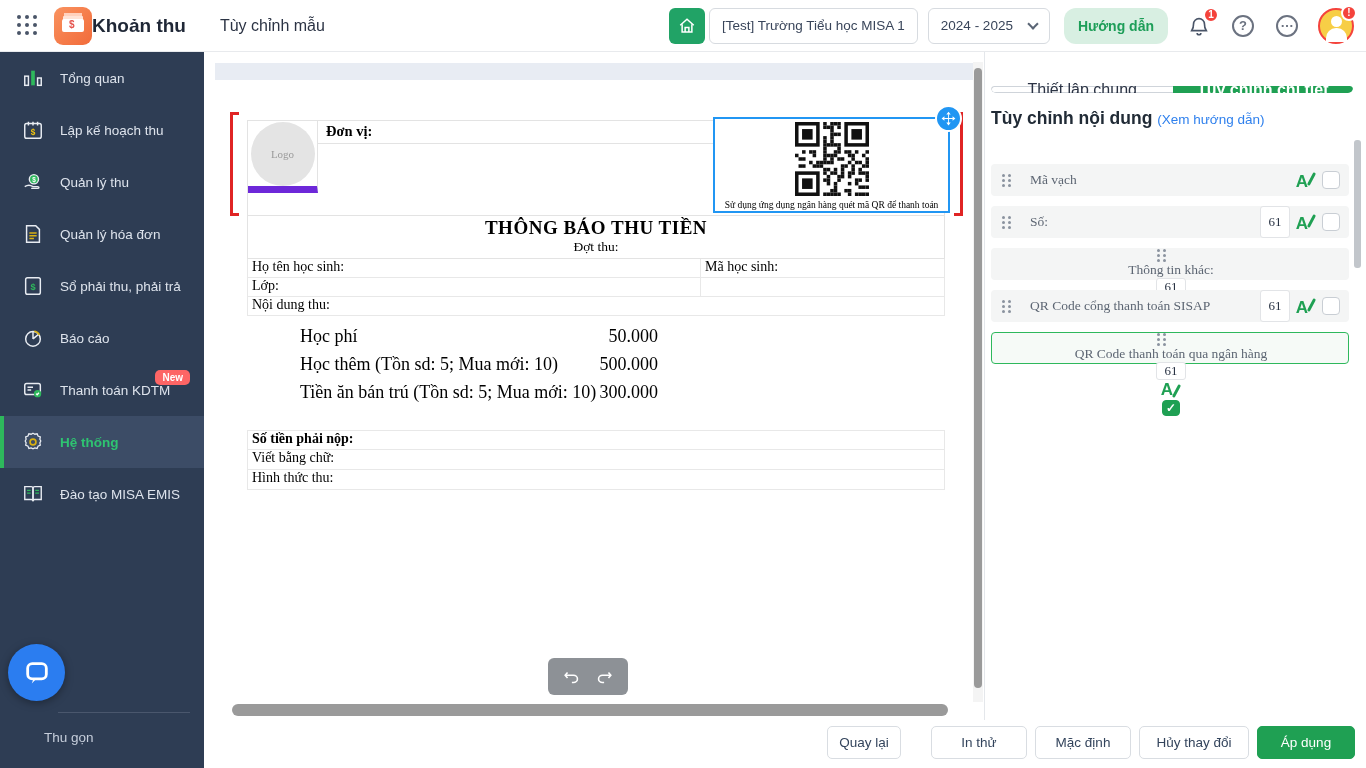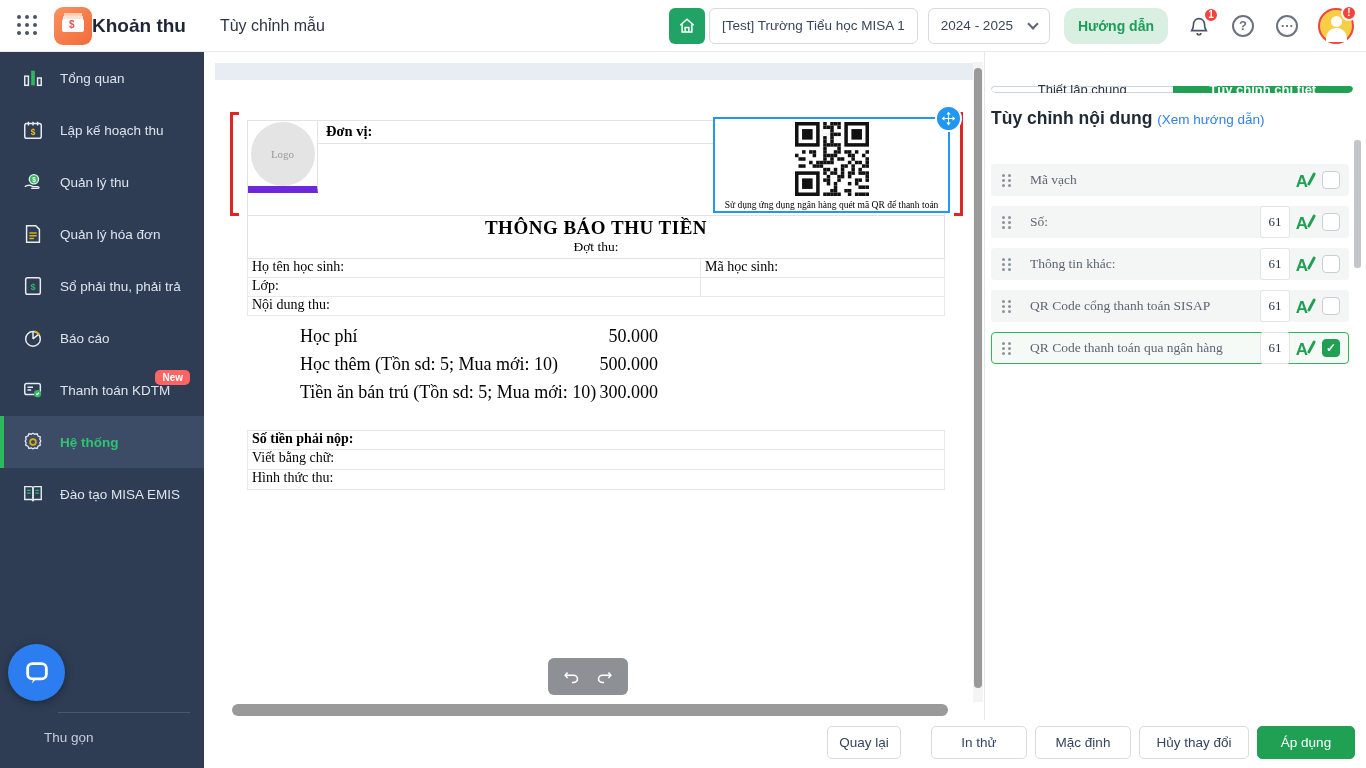--- a/index.html
+++ b/index.html
@@ -102,31 +102,31 @@
   .bold { font-weight:bold; }
 
   .undo-bar { position:absolute; left:344px; top:606px; width:80px; height:37px; border-radius:6px;
               background:rgba(125,130,136,.88); display:flex; align-items:center; justify-content:center; gap:14px; }
 
   
   .panel { position:absolute; left:984px; top:52px; width:382px; height:668px; background:#fff;
            border-left:1px solid #e4e7eb; z-index:10; }
   .tabs { position:absolute; left:6px; top:10px; width:362px; height:31px; display:flex;
           border-radius:5px; overflow:hidden; }
-  .tab { flex:1; display:flex; align-items:center; justify-content:center; font-size:13px; cursor:pointer;margin-top:24px; }
+  .tab { flex:1; display:flex; align-items:center; justify-content:center; font-size:16px; cursor:pointer;margin-top:24px; }
   .tab.plain { background:#fff; border:1px solid #cfd4da; border-right:none; color:#2b3344;
                border-radius:5px 0 0 5px; }
   .tab.active { background:#1fa053; color:#fff; font-weight:bold; border-radius:0 5px 5px 0; }
   .panel-heading { position:absolute; left:6px; top:56px; font-size:17.5px; font-weight:bold; color:#212b36; }
   .panel-heading .link { font-size:13.5px; font-weight:normal; color:#2f80ed; }
   .panel-scroll { position:absolute; left:369px; top:88px; width:7px; height:128px; background:#c2c6cb; border-radius:3px; }
 
   .opt-item { position:absolute; left:6px; width:358px; height:32px; background:#f4f5f5; border-radius:4px;
               display:flex; align-items:center; padding:0 8px 0 10px; border:1.5px solid transparent; }
-  .opt-item.selected { border-color:#2eb85c; background:#f6faf7; }
+  .opt-item.selected { border-color:#2eb85c; background:#f6faf7;flex-direction:column; }
   .drag-handle { width:10px; display:grid; grid-template-columns:3px 3px; gap:2px 3px; margin-right:18px; }
   .drag-handle i { width:3px; height:3px; border-radius:50%; background:#8a939f; }
   .opt-label { font-family:"Liberation Serif", serif; font-size:13.5px; color:#5d6673; flex:1; }
   .size-box { width:30px; height:32px; background:#fff; border:1px solid #e2e4e7; border-radius:3px;
               font-family:"Liberation Serif", serif; font-size:13px; color:#273142; display:flex;
               align-items:center; justify-content:center; }
   .font-ic { position:relative; width:24px; height:24px; margin-right:8px; color:#1fa053;
              font-weight:bold; font-size:17px; display:flex; align-items:flex-end; justify-content:center; }
   .font-ic .pen { position:absolute; right:1px; top:4px; width:3px; height:14px; background:#1fa053;
                   border-radius:2px; transform:rotate(28deg); }
@@ -529,21 +529,21 @@
         <i></i>
         <i></i>
         <i></i>
       </span>
     <span class="opt-label">Số:</span>
     <span class="size-box">61</span>
     <span class="font-ic">A<span class="pen"></span></span>
     <span class="checkbox"></span>
   </div>
 
-  <div class="opt-item" style="top:196px;">
+  <div class="opt-item" style="top:196px;flex-direction:column;">
     <span class="drag-handle">
         <i></i>
         <i></i>
         <i></i>
         <i></i>
         <i></i>
         <i></i>
       </span>
     <span class="opt-label">Thông tin khác:</span>
     <span class="size-box">61</span>

